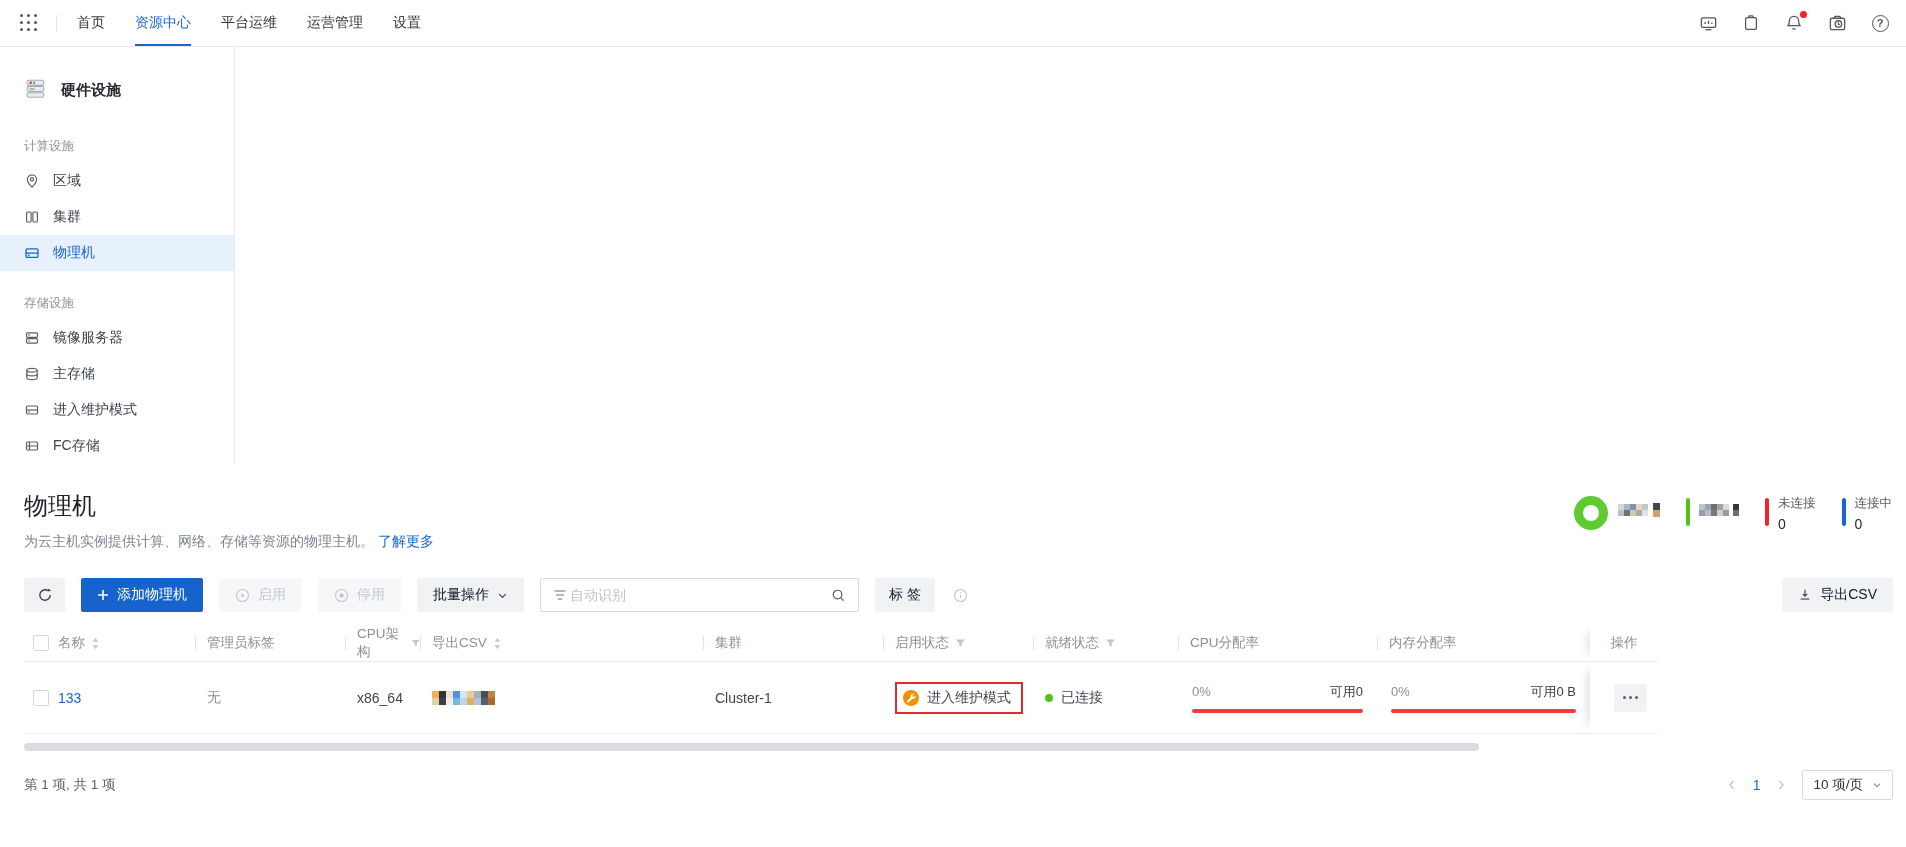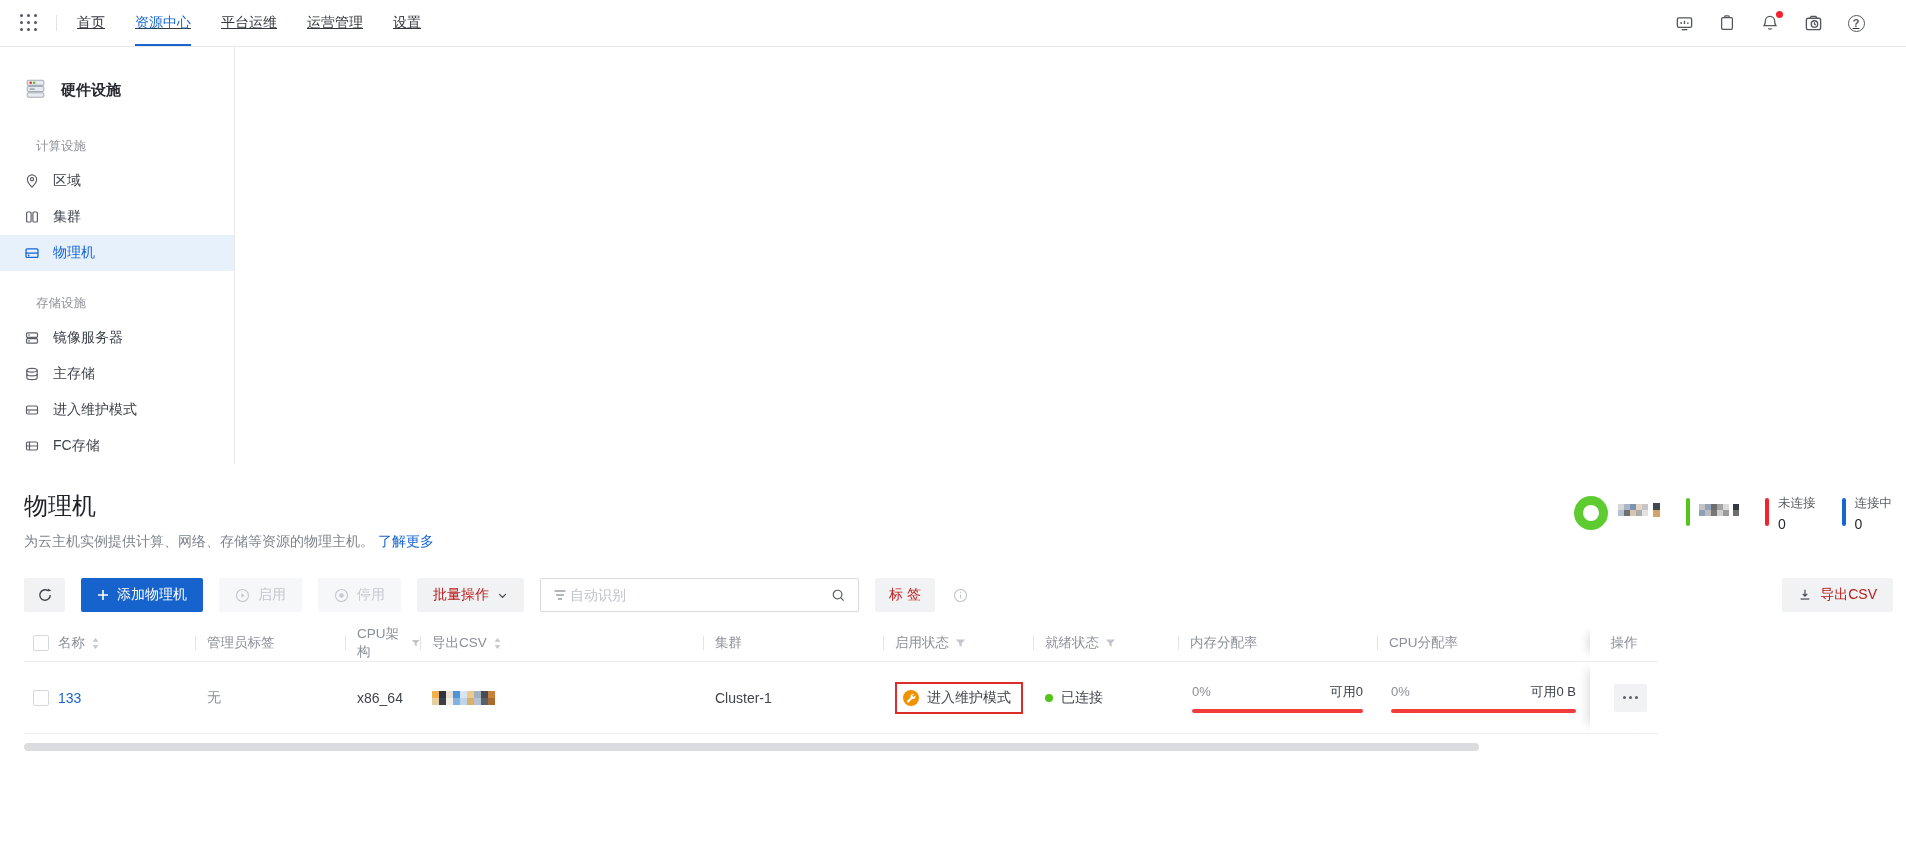--- a/index.html
+++ b/index.html
@@ -1,38 +1,38 @@
 <!DOCTYPE html>
 <html><head>
 <meta charset="utf-8">
 <style>
   * { margin:0; padding:0; box-sizing:border-box; }
   html,body { width:1906px; height:847px; overflow:hidden; background:#fff;
     font-family:"Liberation Sans","DejaVu Sans",sans-serif; color:#33373d; }
 
   
-  .topnav { height:47px; border-bottom:1px solid #e8e8e8; display:flex; align-items:stretch; padding:0 40px 0 20px;text-decoration:underline; }
+  .topnav { height:47px; border-bottom:1px solid #e8e8e8; display:flex; align-items:stretch; padding:0 16px 0 20px; }
   .grid-icon { width:18px; height:18px; display:grid; grid-template-columns:repeat(3,1fr); gap:3px; align-self:center; cursor:pointer; }
   .grid-icon span { width:3px; height:3px; border-radius:50%; background:#53565c; }
   .nav-divider { width:1px; height:16px; background:#e3e3e3; align-self:center; margin:0 20px 0 18px; }
   .nav-items { display:flex; gap:30px; }
   .nav-item { display:flex; align-items:center; font-size:14px; color:#33373d; cursor:pointer; border-bottom:2px solid transparent; padding-top:2px; }
   .nav-item.active { color:#1765d1; border-bottom-color:#1765d1; }
   .nav-right { margin-left:auto; display:flex; align-items:center; gap:23px; color:#53565c; }
   .nav-ico { position:relative; width:20px; height:20px; display:flex; align-items:center; justify-content:center; cursor:pointer; }
   .nav-ico svg { display:block; }
   .badge-dot { position:absolute; top:-2px; right:-3px; width:7px; height:7px; border-radius:50%; background:#f5222d; }
   .help-circle { width:17px; height:17px; border:1.4px solid #53565c; border-radius:50%; display:flex; align-items:center; justify-content:center; font-size:11px; font-weight:bold; color:#53565c; }
 
   
   .app { display:flex; height:800px;flex-direction:column; }
   .sidebar { width:235px; border-right:1px solid #eaeaea; padding-top:30px; flex:none; }
   .side-head { display:flex; align-items:center; gap:14px; padding:0 24px; margin-bottom:34px; }
   .side-title { font-size:15px; font-weight:bold; color:#26292e; }
-  .side-section { font-size:12.5px; color:#8f949c; padding:0 36px; margin:24px 0 8px; }
+  .side-section { font-size:12.5px; color:#8f949c; padding:0 24px; margin:24px 0 8px; }
   .side-item { height:36px; display:flex; align-items:center; gap:13px; padding:0 24px; font-size:14px; color:#3d434c; cursor:pointer; }
   .side-item svg { color:#5a6069; flex:none; }
   .side-item.active { background:#e7f1fc; color:#1765d1; }
   .side-item.active svg { color:#1765d1; }
 
   .content { flex:1; position:relative; }
 
   
   .page-head { padding:26px 0 0 24px; }
   .page-title { font-size:24px; font-weight:500; color:#1f2329; }
@@ -47,21 +47,21 @@
   .stat-bar { width:4px; height:28px; border-radius:2px; margin-top:2px; flex:none; }
   .stat-label { font-size:12.5px; color:#595f66; line-height:14px; }
   .stat-value { font-size:14px; color:#26292e; margin-top:6px; }
   .mosaic { line-height:0; }
   .mosaic span { display:inline-block; }
   .mt4 { margin-top:4px; }
 
   
   .toolbar { display:flex; align-items:center; gap:16px; margin:27px 13px 0 24px; }
   .btn { display:inline-flex; align-items:center; justify-content:center; gap:8px; height:34px; padding:0 16px;
-         font-size:14px; border:none; border-radius:2px; background:#f1f2f4; color:#b91c1c; cursor:pointer; white-space:nowrap; }
+         font-size:14px; border:none; border-radius:2px; background:#f1f2f4; color:#0f172a; cursor:pointer; white-space:nowrap; }
   .btn svg { flex:none; }
   .btn.primary { background:#1763cd; color:#fff; }
   .btn.disabled { background:#f6f7f9; color:#c5c9cf; cursor:default; }
   .btn.square { width:41px; padding:0; }
   .search-box { width:319px; height:34px; border:1px solid #d8dadd; border-radius:2px; background:#fff;
                 display:flex; align-items:center; gap:3px; padding:0 12px; }
   .search-box input { flex:1; border:none; outline:none; font-size:14px; color:#26292e; font-family:inherit; background:transparent; }
   .search-box input::placeholder { color:#bfc3c9; }
   .info-icon { color:#c3c7cd; display:flex; cursor:pointer; margin-left:2px; }
   .export { margin-left:auto; }
@@ -405,24 +405,24 @@
               <path d="M1 1.5h10L7.3 5.8v3.7L4.7 8.2V5.8z" fill="#c2c6cc"></path>
             </svg>
         </div>
         <div class="th sep">
           <span>就绪状态</span>
           <svg width="11" height="11" viewBox="0 0 12 12">
               <path d="M1 1.5h10L7.3 5.8v3.7L4.7 8.2V5.8z" fill="#c2c6cc"></path>
             </svg>
         </div>
         <div class="th sep">
+          <span>CPU分配率</span>
+        </div>
+        <div class="th sep">
           <span>内存分配率</span>
-        </div>
-        <div class="th sep">
-          <span>CPU分配率</span>
         </div>
         <div class="th fixedcol">
           <span>操作</span>
         </div>
       </div>
 
       <div class="tr row">
         <div class="td nopad">
           <span class="checkbox"></span>
         </div>
@@ -488,15 +488,37 @@
               <i></i>
             </button>
         </div>
       </div>
     </div>
 
     <div class="hscroll">
       <div class="thumb"></div>
     </div>
 
+    <div class="list-footer">
+      <span>第 1 项, 共 1 项</span>
+      <div class="pager">
+        <span class="pg-arrow">
+          <svg width="12" height="12" viewBox="0 0 12 12" fill="none">
+              <path d="M7.5 2L4 6l3.5 4" stroke="currentColor" stroke-width="1.3"></path>
+            </svg>
+        </span>
+        <span class="pg-num">1</span>
+        <span class="pg-arrow">
+          <svg width="12" height="12" viewBox="0 0 12 12" fill="none">
+              <path d="M4.5 2L8 6l-3.5 4" stroke="currentColor" stroke-width="1.3"></path>
+            </svg>
+        </span>
+        <div class="page-size">
+          <span>10 项/页</span>
+          <svg width="10" height="10" viewBox="0 0 12 12" fill="none">
+              <path d="M2.5 4.5L6 8l3.5-3.5" stroke="#8a8f99" stroke-width="1.3"></path>
+            </svg>
+        </div>
+      </div>
+    </div>
 
   </main>
 </div>
 
 </body></html>

